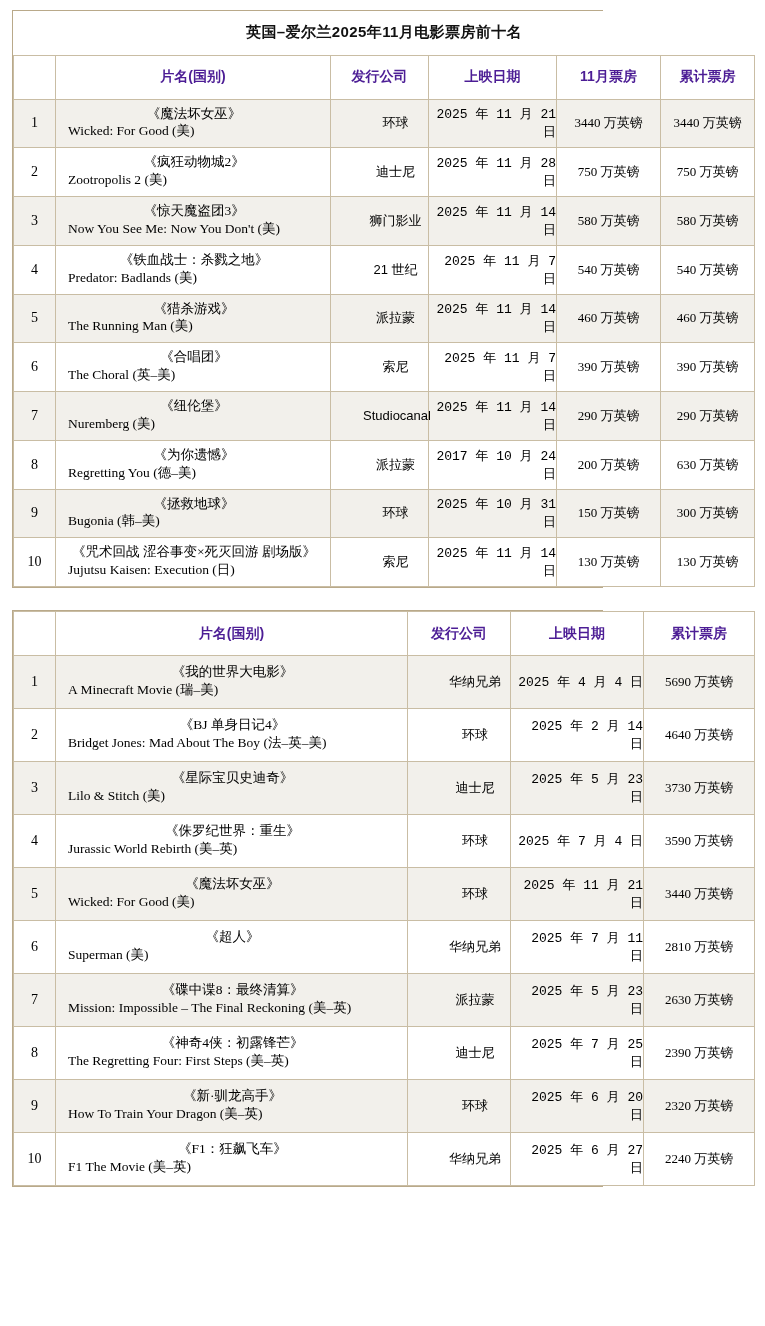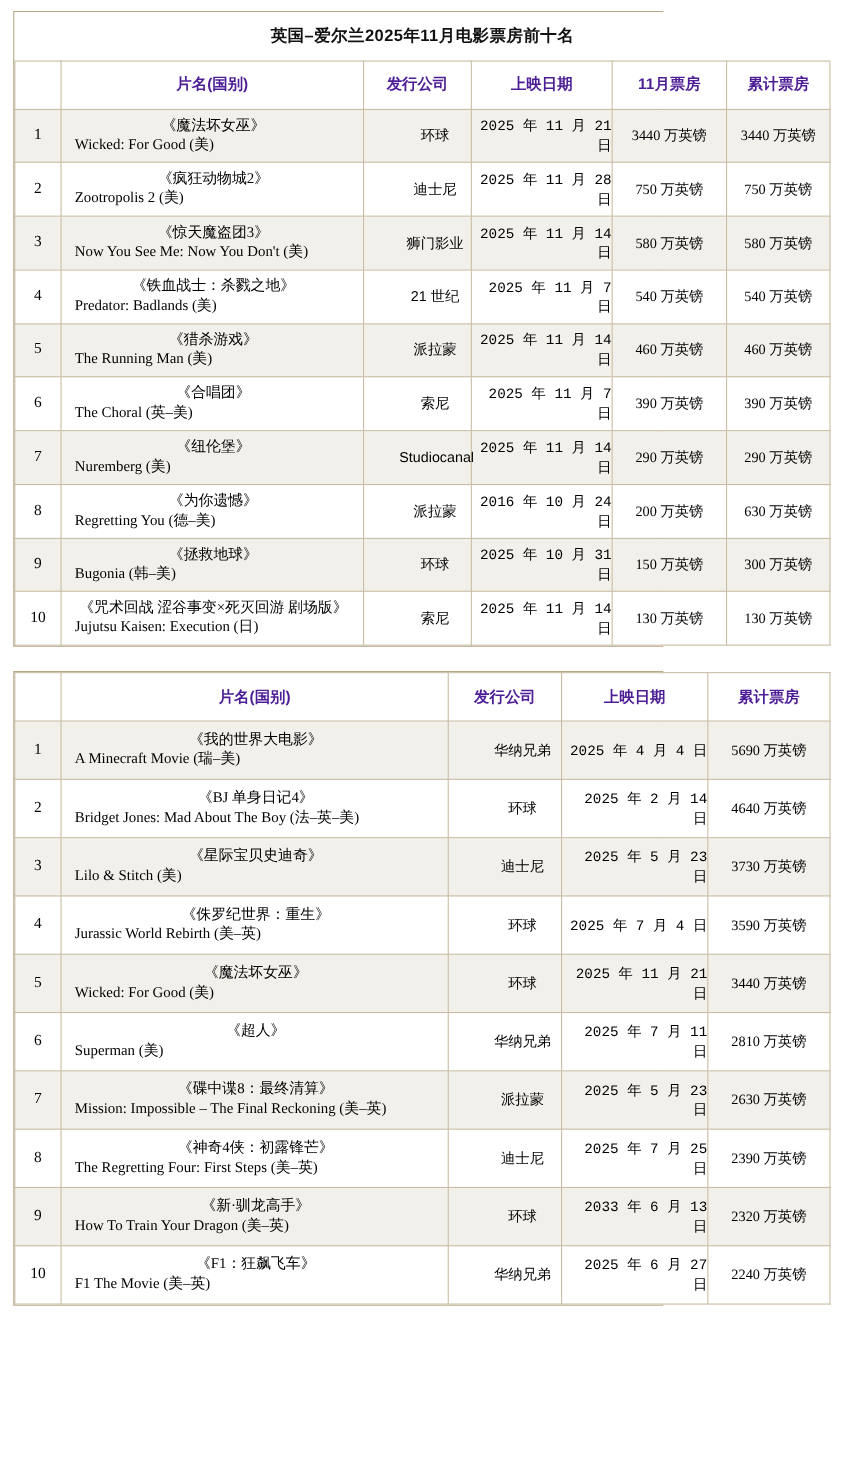--- a/index.html
+++ b/index.html
@@ -212,21 +212,21 @@
           <td class="box">290 万英镑</td>
           <td class="total">290 万英镑</td>
         </tr>
         <tr class="even">
           <td class="rank">8</td>
           <td class="title">
             <span class="title-cn">《为你遗憾》</span>
             <span class="title-en">Regretting You (德–美)</span>
           </td>
           <td class="dist">派拉蒙</td>
-          <td class="date">2016 年 10 月 24 日</td>
+          <td class="date">2017 年 10 月 24 日</td>
           <td class="box">200 万英镑</td>
           <td class="total">630 万英镑</td>
         </tr>
         <tr class="odd">
           <td class="rank">9</td>
           <td class="title">
             <span class="title-cn">《拯救地球》</span>
             <span class="title-en">Bugonia (韩–美)</span>
           </td>
           <td class="dist">环球</td>
@@ -348,21 +348,21 @@
           <td class="date">2025 年 7 月 25 日</td>
           <td class="total">2390 万英镑</td>
         </tr>
         <tr class="odd">
           <td class="rank">9</td>
           <td class="title">
             <span class="title-cn">《新·驯龙高手》</span>
             <span class="title-en">How To Train Your Dragon (美–英)</span>
           </td>
           <td class="dist">环球</td>
-          <td class="date">2033 年 6 月 13 日</td>
+          <td class="date">2025 年 6 月 20 日</td>
           <td class="total">2320 万英镑</td>
         </tr>
         <tr class="even">
           <td class="rank">10</td>
           <td class="title">
             <span class="title-cn">《F1：狂飙飞车》</span>
             <span class="title-en">F1 The Movie (美–英)</span>
           </td>
           <td class="dist">华纳兄弟</td>
           <td class="date">2025 年 6 月 27 日</td>

